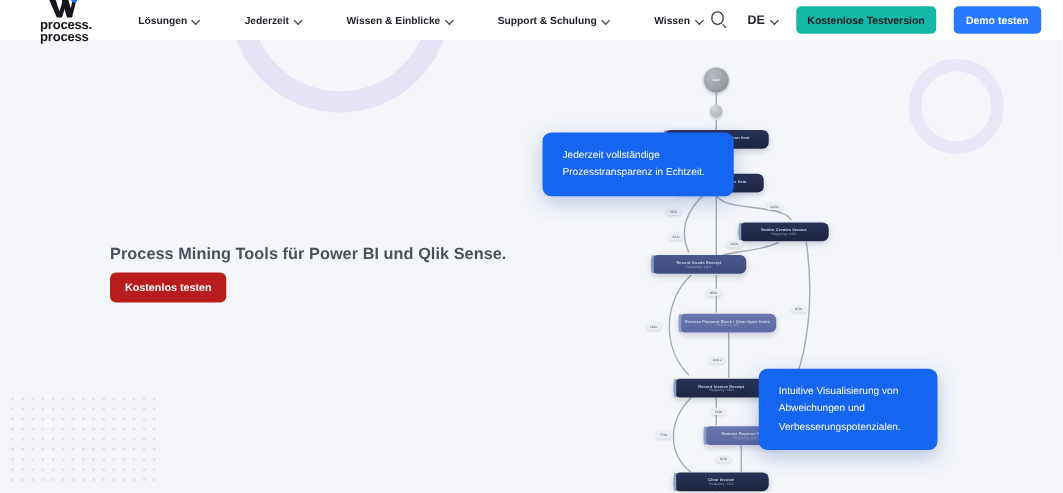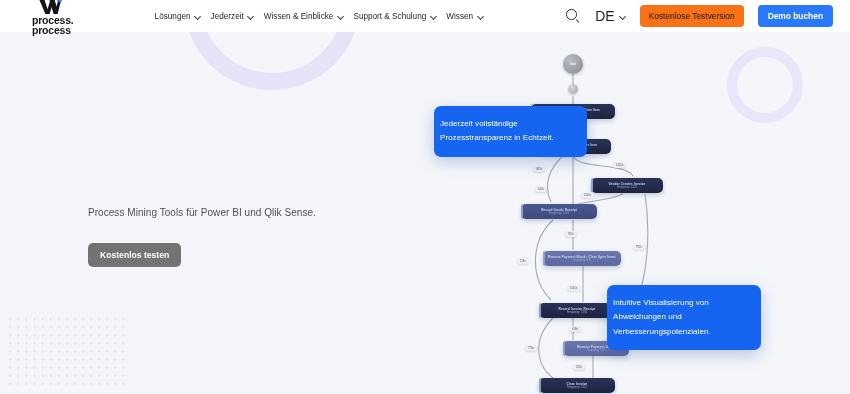--- a/index.html
+++ b/index.html
@@ -51,21 +51,21 @@
     position: absolute; right: 2px; top: 1px;
     width: 4.6px; height: 4.6px; border-radius: 50%;
     background: #2979ff;
   }
   #logo-text {
     margin-left: 4px;
     font-size: 10.5px; font-weight: bold; line-height: 9.6px;
     color: #14161c; letter-spacing: -0.2px;
   }
 
-  #main-nav { display: flex; align-items: center; margin-left: 81px; gap: 10px; }
+  #main-nav { display: flex; align-items: center; margin-left: 37px; gap: 36px; font-weight: bold; }
   .nav-item {
     display: flex; align-items: center; gap: 4px;
     font-size: 8.2px; color: #1d2026; cursor: pointer; white-space: nowrap;
   }
   .chev { width: 6px; height: 6px; position: relative; flex: none; }
   .chev::before {
     content: ""; position: absolute; left: 0.6px; top: 0.6px;
     width: 4px; height: 4px;
     border-right: 1.1px solid #3a3f4a;
     border-bottom: 1.1px solid #3a3f4a;
@@ -79,49 +79,49 @@
     width: 10.5px; height: 10.5px; border-radius: 50%;
     border: 1.1px solid #2d3139;
   }
   #search-icon .handle {
     position: absolute; left: 10.5px; top: 10.6px;
     width: 4.4px; height: 1.1px; background: #2d3139;
     transform: rotate(45deg); transform-origin: left center;
   }
   #lang-switch {
     display: flex; align-items: center; gap: 5px;
-    font-size: 14px; font-weight: normal; color: #1d2026; cursor: pointer;
+    font-size: 10px; font-weight: bold; color: #1d2026; cursor: pointer;
   }
   #trial-btn {
-    font-size: 8.4px; font-weight: normal; color: #16181e;
-    background: #f97316; border: none; border-radius: 4px;
+    font-size: 8.4px; font-weight: bold; color: #16181e;
+    background: #14b8a6; border: none; border-radius: 4px;
     padding: 6px 9px; cursor: pointer; white-space: nowrap;
     font-family: "Liberation Sans", sans-serif;
   }
   #demo-btn {
     font-size: 8.4px; font-weight: bold; color: #ffffff;
     background: #2979ff; border: none; border-radius: 4px;
     padding: 6px 10px; cursor: pointer; white-space: nowrap;
     font-family: "Liberation Sans", sans-serif;
   }
 
   
   #hero-copy { position: absolute; left: 88px; top: 168px; z-index: 20; }
   #hero-title {
     font-size: 25.5px; font-weight: bold; color: #14161c;
     line-height: 28.5px; letter-spacing: -0.55px; white-space: pre-line;
   }
   #hero-sub {
-    margin-top: 39px;
-    font-size: 10px; color: #4a5058; letter-spacing: 0.05px;
+    margin-top: 27px;
+    font-size: 13px; color: #4a5058; letter-spacing: 0.05px; font-weight: bold;
   }
   #hero-cta {
-    margin-top: 25px;
+    margin-top: 8px;
     font-size: 8.6px; font-weight: bold; color: #ffffff;
-    background: #737373; border: none; border-radius: 5px;
+    background: #b91c1c; border: none; border-radius: 5px;
     padding: 7px 12px; cursor: pointer;
     font-family: "Liberation Sans", sans-serif;
   }
 
   
   #diagram { position: absolute; left: 495px; top: 34px; width: 200px; height: 360px; z-index: 10; }
   #diagram svg { position: absolute; left: 0; top: 0; overflow: visible; }
 
   .node {
     position: absolute;
@@ -170,27 +170,27 @@
   }
 
   
   .callout {
     position: absolute;
     background: #1565f0;
     border-radius: 7px;
     color: #ffffff;
     font-size: 8.1px;
     line-height: 14.4px;
-    padding: 11px 6px;
+    padding: 11px 16px;
     box-shadow: 0 5px 16px rgba(15,60,160,0.26);
     z-index: 30;
     white-space: pre-line;
   }
   #callout-1 { left: 434px; top: 106px; width: 153px; }
-  #callout-2 { left: 607px; top: 285px; width: 154px; }
+  #callout-2 { left: 607px; top: 295px; width: 143px; }
 </style>
 </head>
 <body>
 
 <div id="page">
 
   <div class="deco" id="ring-large"></div>
   <div class="deco" id="ring-small"></div>
   <div class="deco" id="dot-grid"></div>
 
@@ -236,21 +236,21 @@
     <div id="header-right">
       <div id="search-icon">
         <div class="lens"></div>
         <div class="handle"></div>
       </div>
       <div id="lang-switch">
         <span>DE</span>
         <span class="chev"></span>
       </div>
       <button id="trial-btn">Kostenlose Testversion</button>
-      <button id="demo-btn">Demo buchen</button>
+      <button id="demo-btn">Demo testen</button>
     </div>
   </div>
 
   <div id="hero-copy">
     <p id="hero-sub">Process Mining Tools für Power BI und Qlik Sense.</p>
     <button id="hero-cta">Kostenlos testen</button>
   </div>
 
   <div id="diagram">
 

